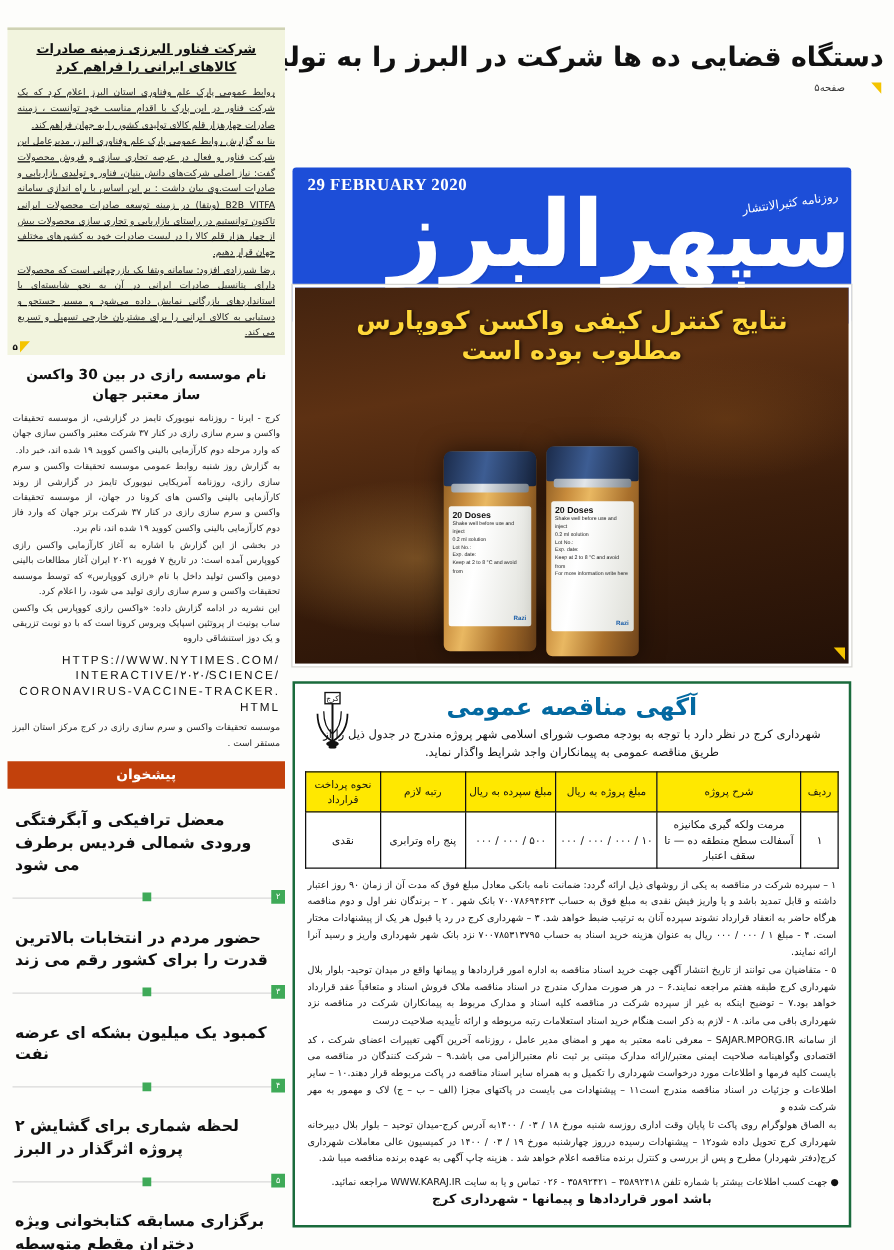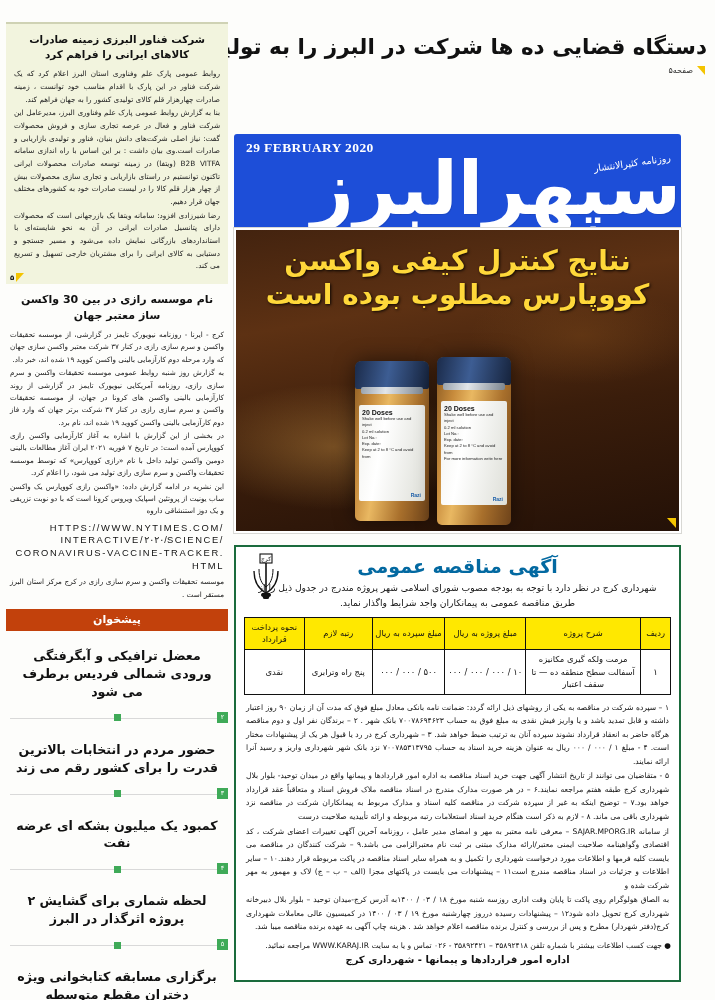--- a/index.html
+++ b/index.html
@@ -29,21 +29,21 @@
     color: #111;
     letter-spacing: -0.3px;
     line-height: 1.2;
     white-space: nowrap;
   }
   .top-page-ref {
     margin-top: 6px;
     display: flex;
     align-items: center;
     justify-content: flex-start;
-    gap: 4px;
+    gap: 21px;
     padding-right: 2px;
   }
   .top-page-ref .lbl { font-size: 8px; color: #333; }
   .tri {
     width: 0; height: 0;
     border-right: 8px solid #f4c400;
     border-bottom: 9px solid transparent;
   }
 
   
@@ -113,21 +113,21 @@
     position: absolute; inset: 0;
     background:
       radial-gradient(ellipse 200px 90px at 22% 72%, rgba(255,190,90,.30), transparent 70%),
       radial-gradient(ellipse 160px 70px at 78% 35%, rgba(120,70,25,.45), transparent 70%);
   }
   .photo-caption {
     position: absolute;
     top: 14px; right: 0; left: 0;
     text-align: center;
     color: #ffd83a;
-    font-size: 28px;
+    font-size: 20px;
     font-weight: bold;
     line-height: 1.22;
     text-shadow: 1px 1px 3px rgba(0,0,0,.85);
     padding: 0 14px;
   }
   
   .vial {
     position: absolute;
     bottom: 6px;
     width: 74px; height: 168px;
@@ -258,20 +258,21 @@
     left: 6px;
     width: 222px;
   }
   .rail { left: 6px; right: auto; top: 22px; width: 222px; }
 
   .promo {
     background: #f2f4de;
     border-top: 2px solid #cfd2b4;
     padding: 8px 8px 10px 8px;
     position: relative;
+    text-decoration: underline;
   }
   .promo-title {
     text-align: center;
     font-size: 10.4px;
     font-weight: bold;
     color: #111;
     line-height: 1.45;
     margin-bottom: 6px;
   }
   .promo-body {
@@ -326,21 +327,21 @@
     color: #ffffff;
     text-align: center;
     font-size: 11px;
     font-weight: bold;
     padding: 4px 0 5px 0;
     letter-spacing: 0.5px;
   }
   .rail-list { margin-top: 0; }
   .rail-item {
     padding: 16px 6px 10px 6px;
-    text-align: center;
+    text-align: left;
   }
   .rail-item h3 {
     font-size: 12.6px;
     font-weight: bold;
     color: #111;
     line-height: 1.42;
   }
   .sep {
     position: relative;
     height: 14px;
@@ -460,21 +461,21 @@
     </table>
 
     <div class="tender-body">
       <p>۱ – سپرده شرکت در مناقصه به یکی از روشهای ذیل ارائه گردد: ضمانت نامه بانکی معادل مبلغ فوق که مدت آن از زمان ۹۰ روز اعتبار داشته و قابل تمدید باشد و یا واریز فیش نقدی به مبلغ فوق به حساب ۷۰۰۷۸۶۹۴۶۲۳ بانک شهر . ۲ – برندگان نفر اول و دوم مناقصه هرگاه حاضر به انعقاد قرارداد نشوند سپرده آنان به ترتیب ضبط خواهد شد. ۳ – شهرداری کرج در رد یا قبول هر یک از پیشنهادات مختار است. ۴ - مبلغ ۱ / ۰۰۰ / ۰۰۰ ریال به عنوان  هزینه خرید اسناد به حساب ۷۰۰۷۸۵۳۱۳۷۹۵ نزد بانک شهر شهرداری واریز و رسید آنرا ارائه نمایند.</p>
       <p>۵ - متقاضیان می توانند از تاریخ انتشار آگهی جهت خرید اسناد مناقصه به اداره امور قراردادها و پیمانها واقع در میدان توحید- بلوار بلال شهرداری کرج طبقه هفتم مراجعه نمایند.۶ – در هر صورت مدارک مندرج در اسناد مناقصه ملاک فروش اسناد و متعاقباً عقد قرارداد خواهد بود.۷ – توضیح اینکه به غیر از سپرده شرکت در مناقصه کلیه اسناد و مدارک مربوط به پیمانکاران شرکت در مناقصه نزد شهرداری باقی می ماند. ۸ - لازم به ذکر است هنگام خرید اسناد استعلامات  رتبه مربوطه و ارائه تأییدیه صلاحیت درست</p>
       <p>از سامانه  SAJAR.MPORG.IR  – معرفی نامه معتبر به مهر و امضای مدیر عامل ، روزنامه آخرین آگهی  تغییرات اعضای شرکت ، کد اقتصادی وگواهینامه صلاحیت ایمنی معتبر/ارائه مدارک مبتنی بر ثبت نام معتبرالزامی می باشد.۹ – شرکت کنندگان در مناقصه می بایست کلیه فرمها و اطلاعات مورد درخواست شهرداری را تکمیل و به همراه سایر اسناد مناقصه در پاکت مربوطه قرار دهند.۱۰ – سایر اطلاعات و جزئیات در  اسناد مناقصه مندرج است۱۱ –  پیشنهادات می بایست در پاکتهای مجزا (الف – ب – ج) لاک و  مهمور به مهر شرکت شده و</p>
       <p>به الصاق هولوگرام روی پاکت تا پایان وقت اداری روزسه شنبه  مورخ ۱۸ / ۰۳ / ۱۴۰۰به آدرس کرج-میدان توحید – بلوار بلال دبیرخانه شهرداری کرج تحویل داده شود۱۲ – پیشنهادات رسیده درروز چهارشنبه  مورخ ۱۹ / ۰۳ / ۱۴۰۰ در کمیسیون عالی معاملات شهرداری کرج(دفتر شهردار) مطرح و پس از بررسی و کنترل برنده مناقصه اعلام خواهد شد . هزینه چاپ آگهی به عهده برنده مناقصه میبا شد.</p>
     </div>
 
     <div class="tender-foot">● جهت کسب اطلاعات بیشتر با شماره تلفن ۳۵۸۹۲۴۱۸ – ۳۵۸۹۲۴۲۱ - ۰۲۶  تماس و یا به سایت  WWW.KARAJ.IR  مراجعه نمائید.</div>
-    <div class="tender-signoff">اداره امور قراردادها و پیمانها - شهرداری کرج</div>
+    <div class="tender-signoff">باشد امور قراردادها و پیمانها - شهرداری کرج</div>
   </div>
 
   <div class="rail">
 
     <div class="promo">
       <div class="promo-title">شرکت فناور البرزی زمینه صادرات کالاهای ایرانی را فراهم کرد</div>
       <div class="promo-body">
         <p>روابط عمومی پارک علم وفناوری استان البرز اعلام کرد که یک شرکت فناور در این پارک با اقدام مناسب خود توانست ، زمینه صادرات چهارهزار قلم کالای تولیدی کشور را به جهان فراهم کند.</p>
         <p>بنا به گزارش روابط عمومی پارک علم وفناوری البرز، مدیرعامل این شرکت فناور و فعال در عرصه تجاری سازی و فروش محصولات گفت: نیاز اصلی شرکت‌های دانش بنیان، فناور و تولیدی بازاریابی و صادرات است.وی بیان داشت : بر این اساس با راه اندازی سامانه B2B VITFA (ویتفا) در زمینه توسعه صادرات محصولات ایرانی تاکنون توانستیم در راستای بازاریابی و تجاری سازی محصولات بیش از چهار هزار قلم کالا را در لیست صادرات خود به کشورهای مختلف جهان قرار دهیم.</p>
         <p>رضا شیرزادی افزود: سامانه ویتفا یک بازرجهانی است که محصولات دارای پتانسیل صادرات ایرانی در آن به نحو شایسته‌ای با استانداردهای بازرگانی نمایش داده می‌شود و مسیر جستجو و دستیابی به کالای ایرانی را برای مشتریان خارجی تسهیل و تسریع می کند.</p>

